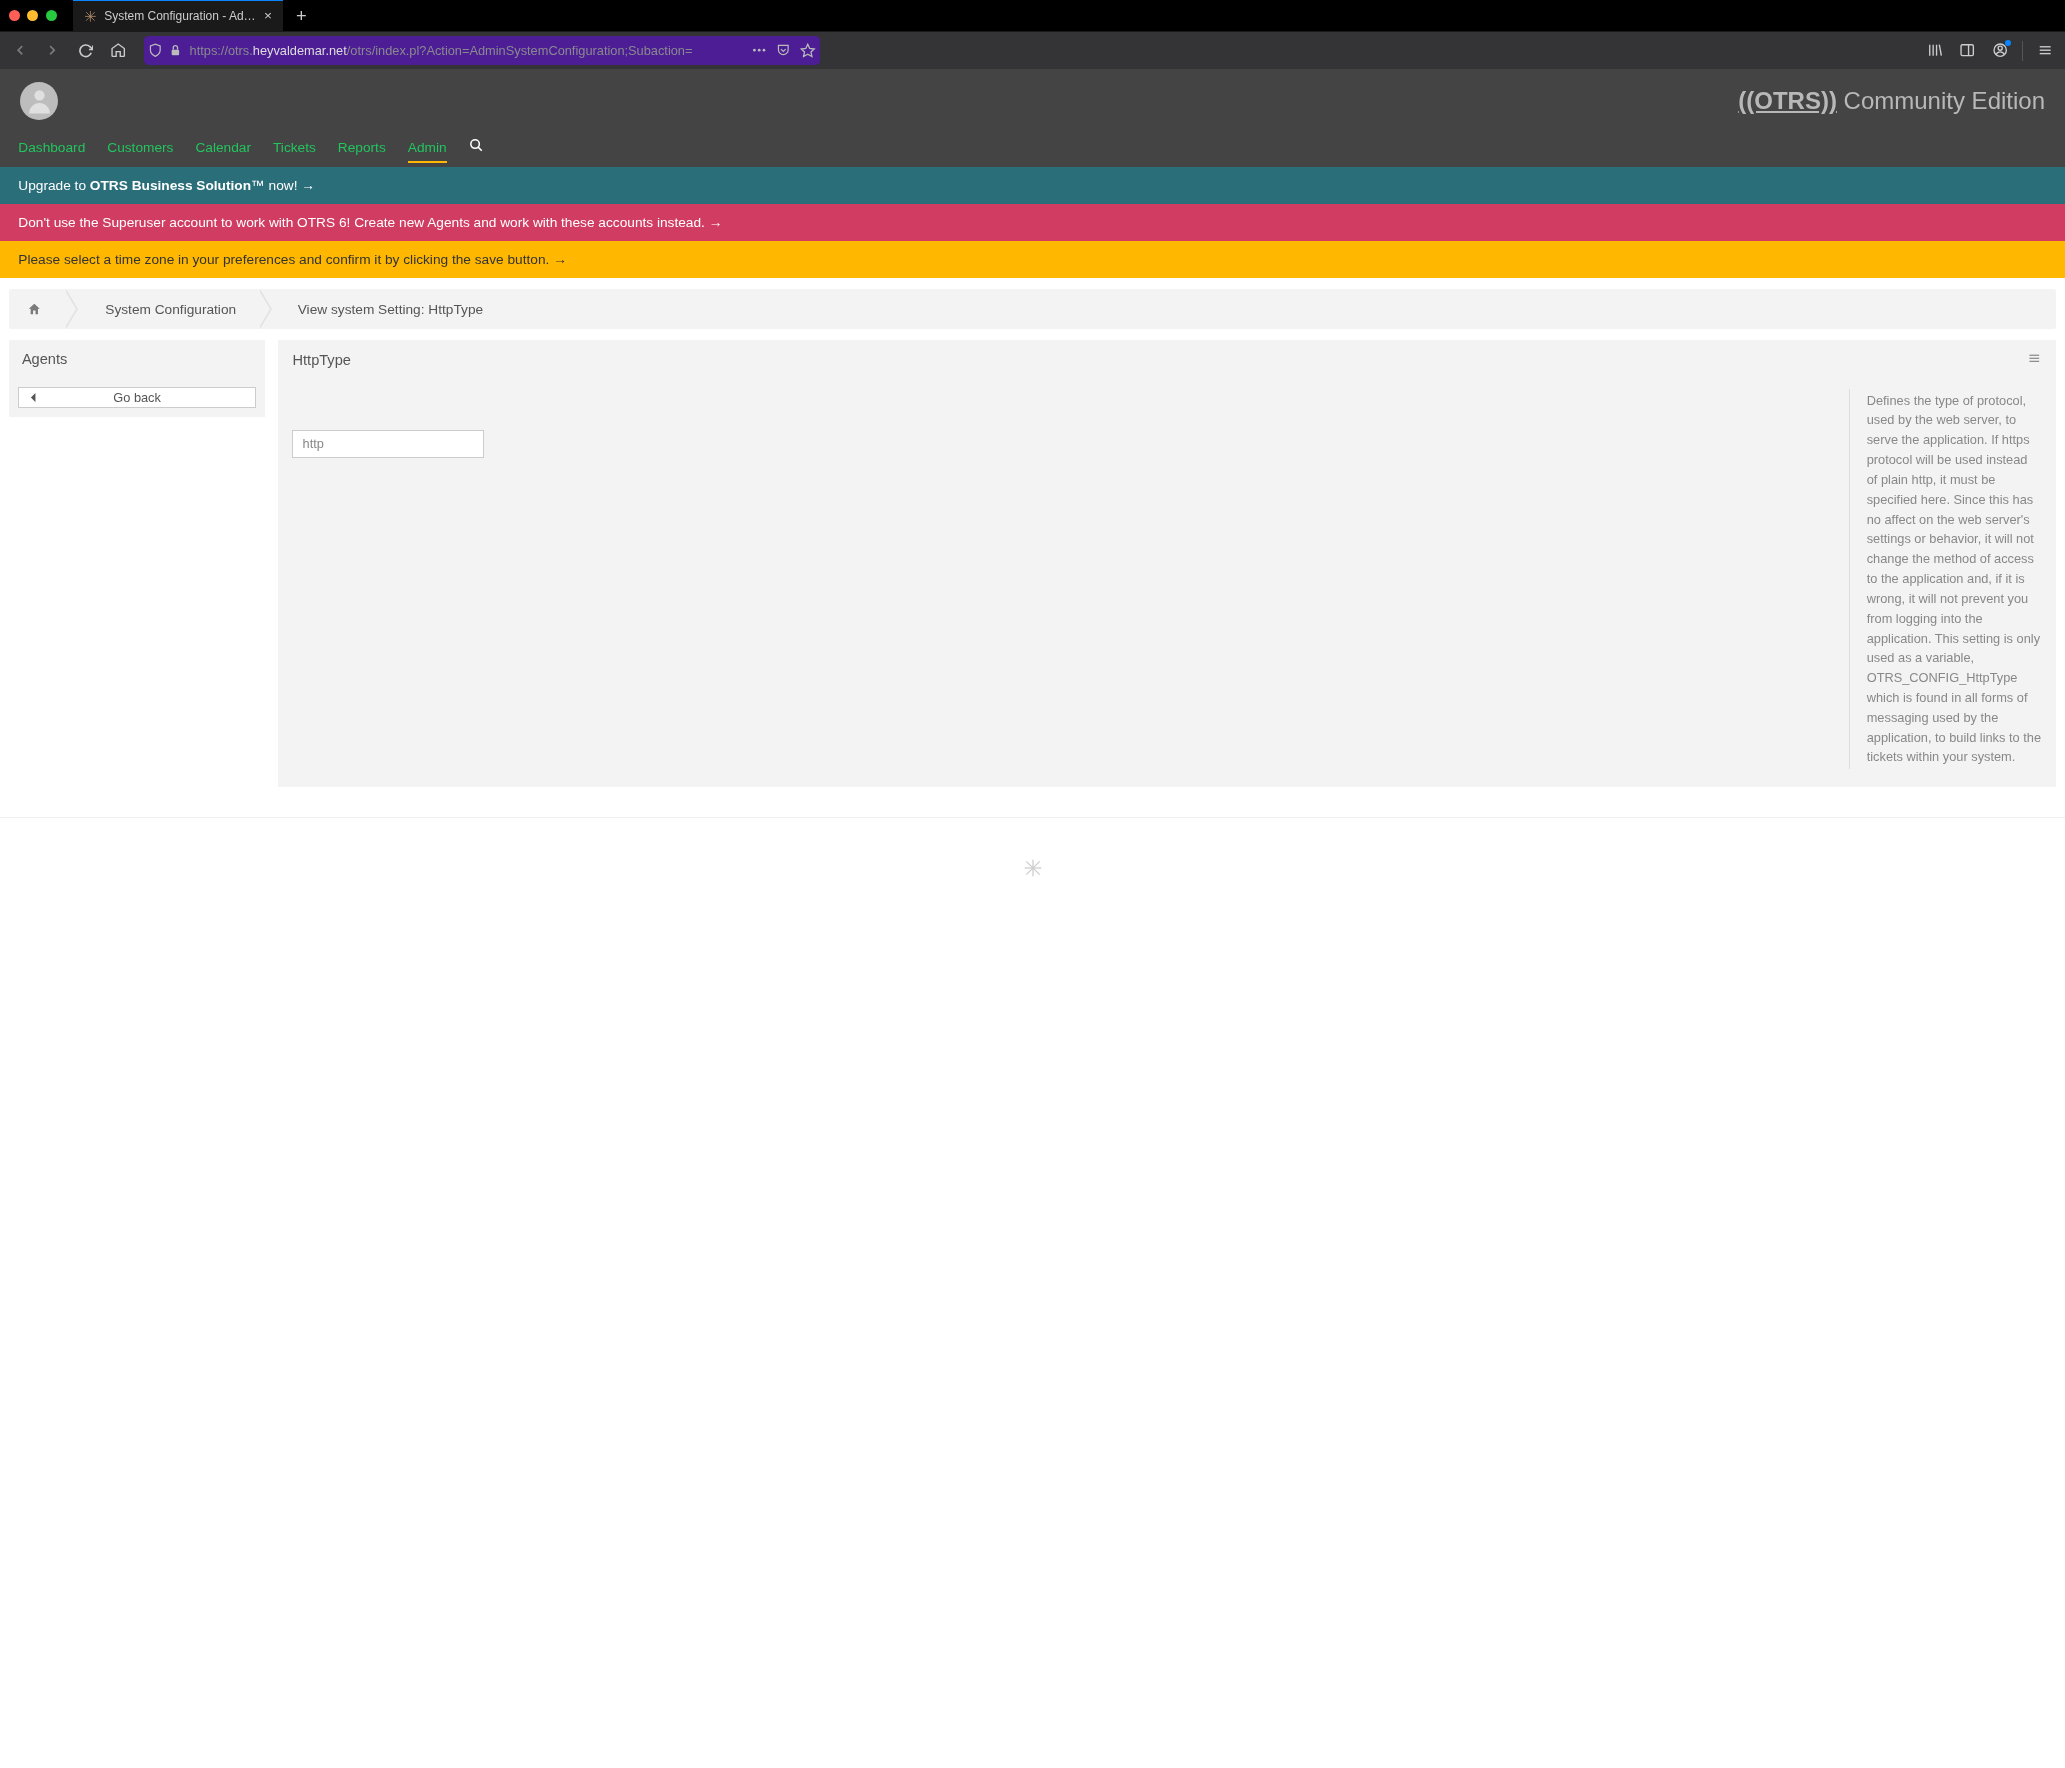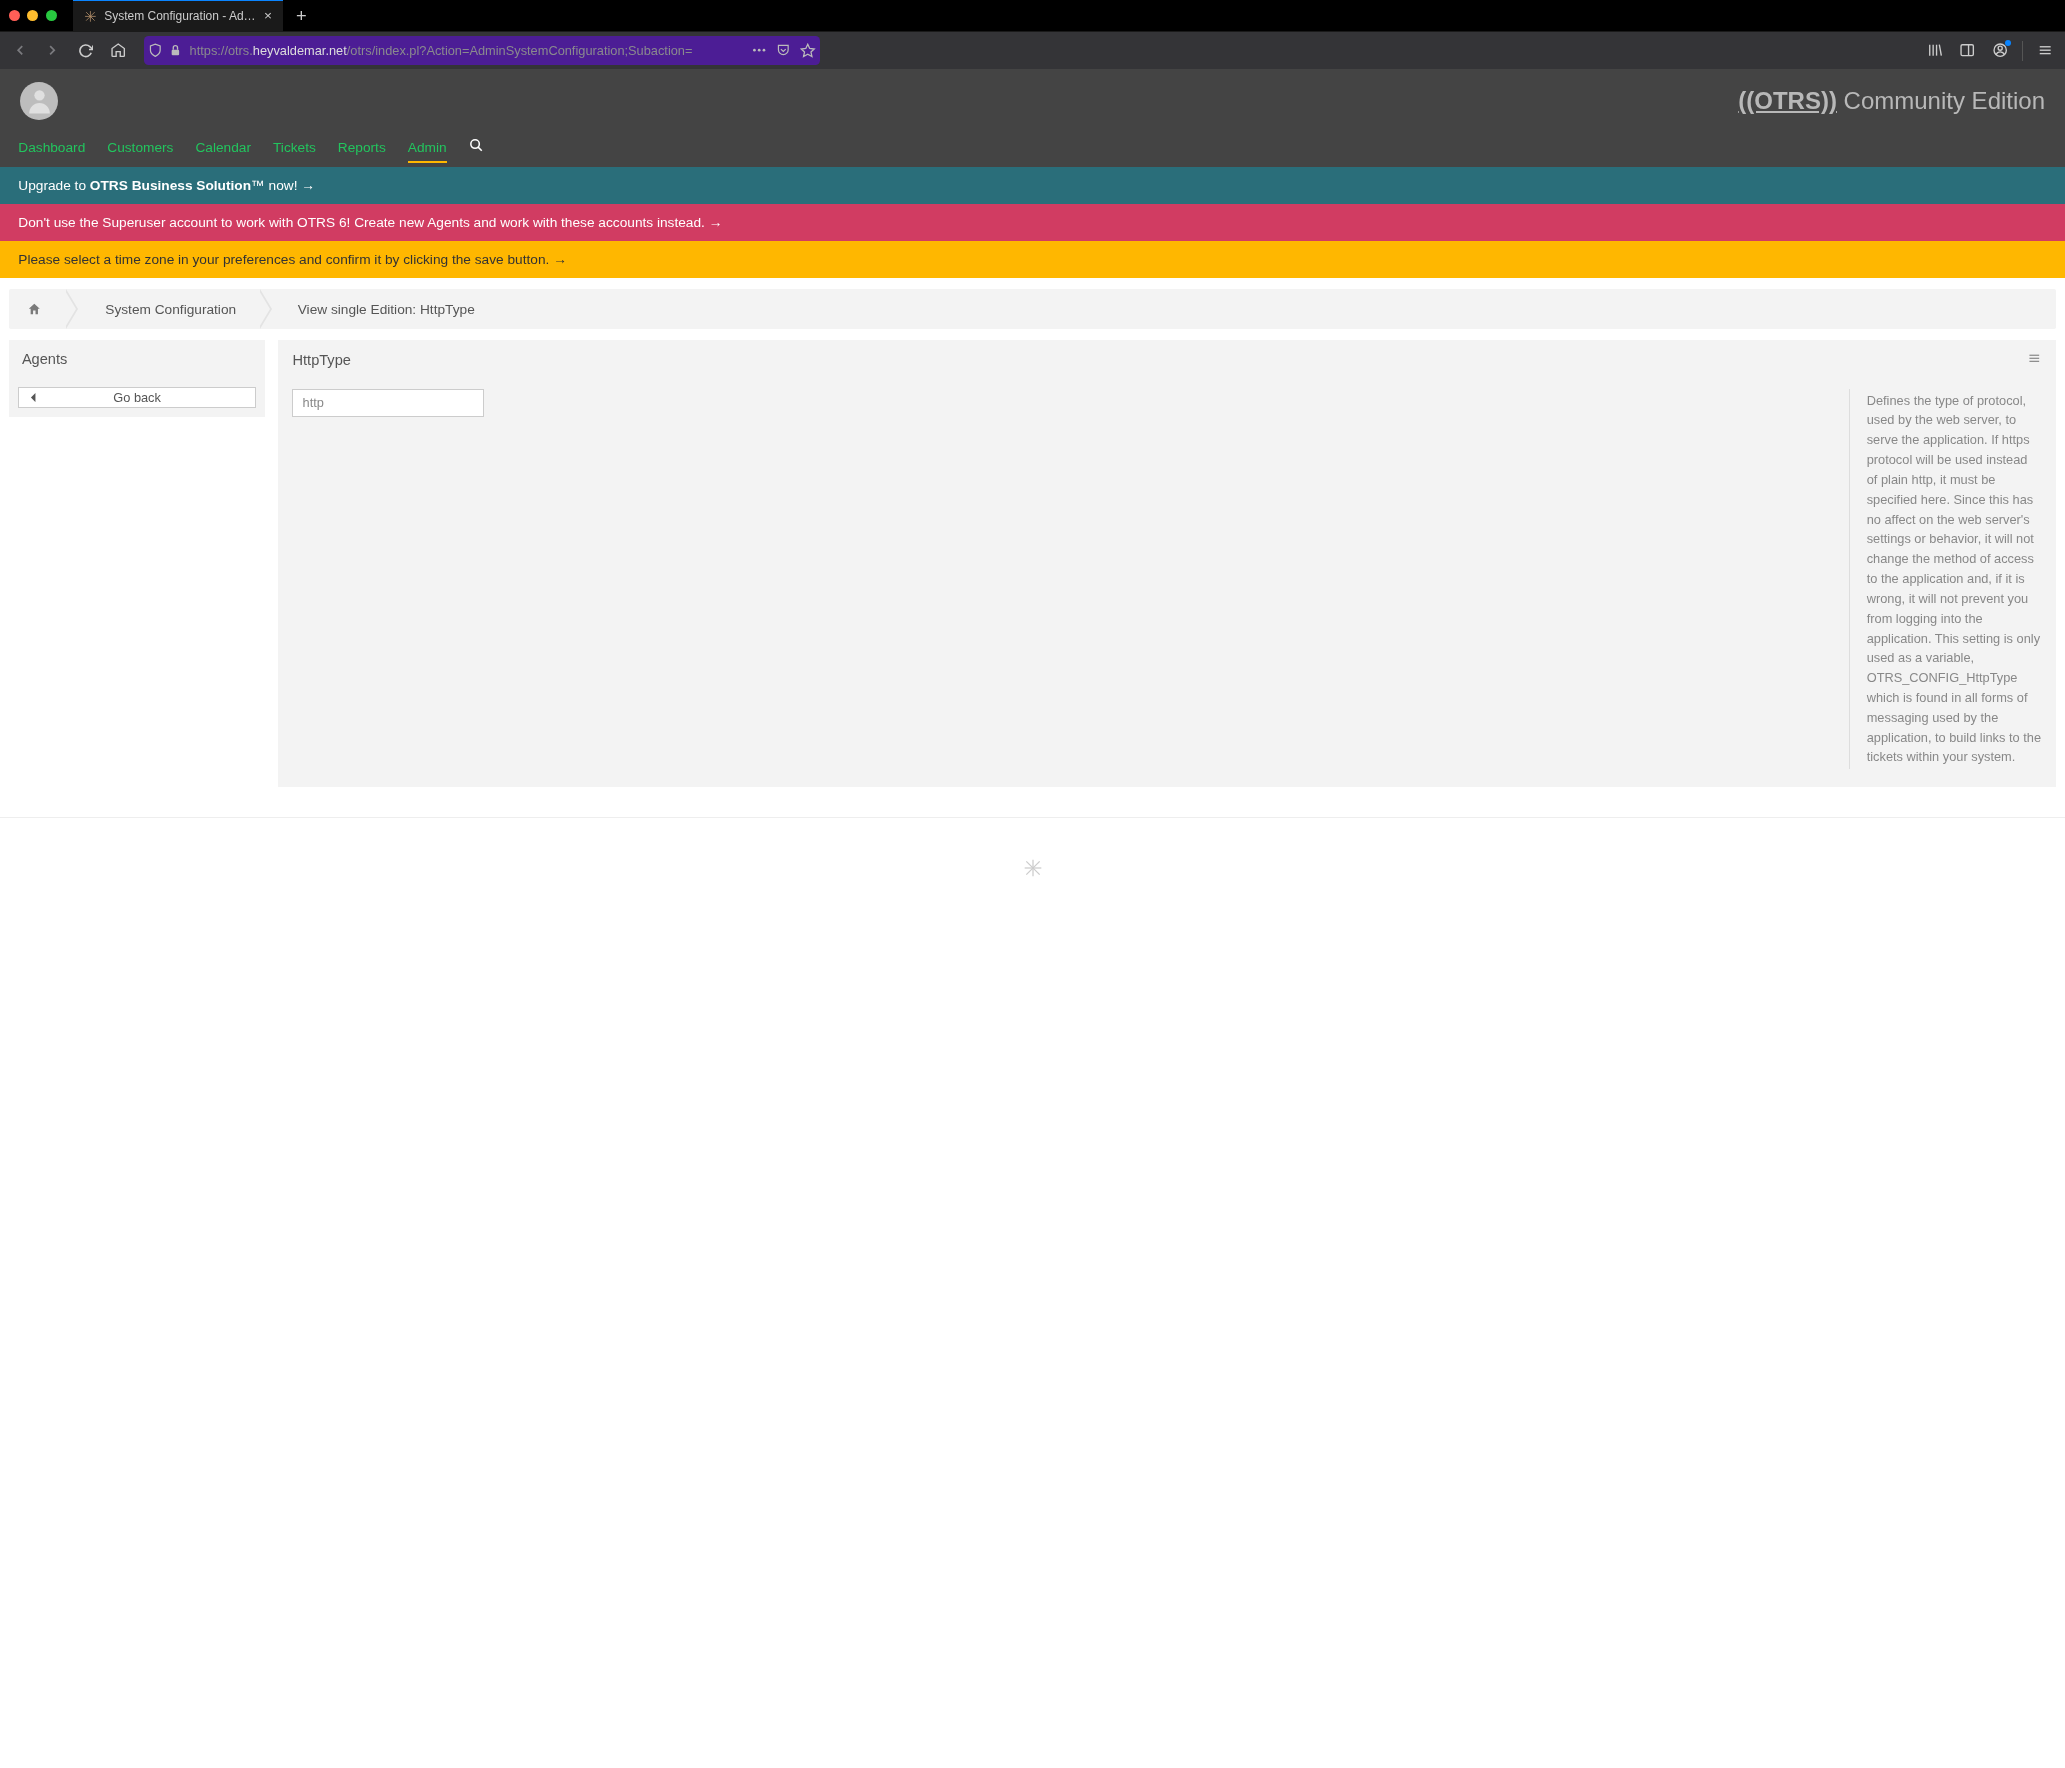--- a/index.html
+++ b/index.html
@@ -63,21 +63,21 @@
 .sidebar { width: 256px; background: #f3f3f3; }
 .panel-title { padding: 11px 12.8px; font-size: 14.6px; color: #555; background: #f3f3f3; }
 .panel-body { padding: 9.1px; }
 .go-back-btn { width: 100%; background: #fff; border: 0.9px solid #ccc; height: 21px; display: flex; align-items: center; justify-content: center; cursor: pointer; position: relative; font-size: 12.8px; color: #555; }
 .go-back-btn .caret { position: absolute; left: 11px; }
 
 .content { flex: 1; background: #f3f3f3; }
 .content-header { display: flex; align-items: center; padding: 11px 14.6px; font-size: 14.6px; color: #555; }
 .content-header .menu-icon { margin-left: auto; color: #888; cursor: pointer; }
 .content-body { display: flex; padding: 9.1px 14.6px 18.3px; gap: 0; align-items:stretch; }
-.setting-input-wrap { flex: 1; }
+.setting-input-wrap { flex: 1; margin-top: 41px; }
 .setting-input { background: #fff; border: 0.9px solid #ccc; padding: 5.5px 9.1px; min-width: 192px; max-width: 196px; display:inline-block; }
 .setting-input .tag { color: #888; font-size: 12.8px; }
 .description { width: 192px; border-left: 0.9px solid #ddd; padding: 1.8px 0 1.8px 16.4px; color: #888; font-size: 12.8px; line-height: 1.55; }
 
 
 .footer { text-align: center; padding: 22px 0 37px; color: #bbb; font-size: 12.8px; margin-top: 18.3px; }
 .footer .logo { margin-bottom: 9.1px; }
 hr.sep { border:none; border-top:0.9px solid #eee; margin-top:11px; }
 </style>
 </head>
@@ -245,21 +245,21 @@
 <div class="breadcrumb-wrap">
   <div class="breadcrumb">
     <div class="crumb first">
       <svg width="14.6" height="14.6" viewBox="0 0 24 24" fill="#7a7a7a">
           <path d="M12 3l9 8h-3v9h-4v-6h-4v6H6v-9H3z"></path>
         </svg>
     </div>
     <div class="crumb-arrow"></div>
     <div class="crumb">System Configuration</div>
     <div class="crumb-arrow"></div>
-    <div class="crumb-last">View single Edition: HttpType</div>
+    <div class="crumb-last">View system Setting: HttpType</div>
   </div>
 </div>
 
 <div class="main">
   <div class="sidebar">
     <div class="panel-title">Agents</div>
     <div class="panel-body">
       <button class="go-back-btn">
         <span class="caret">
           <svg width="7.3" height="9.1" viewBox="0 0 8 10" fill="#555">

